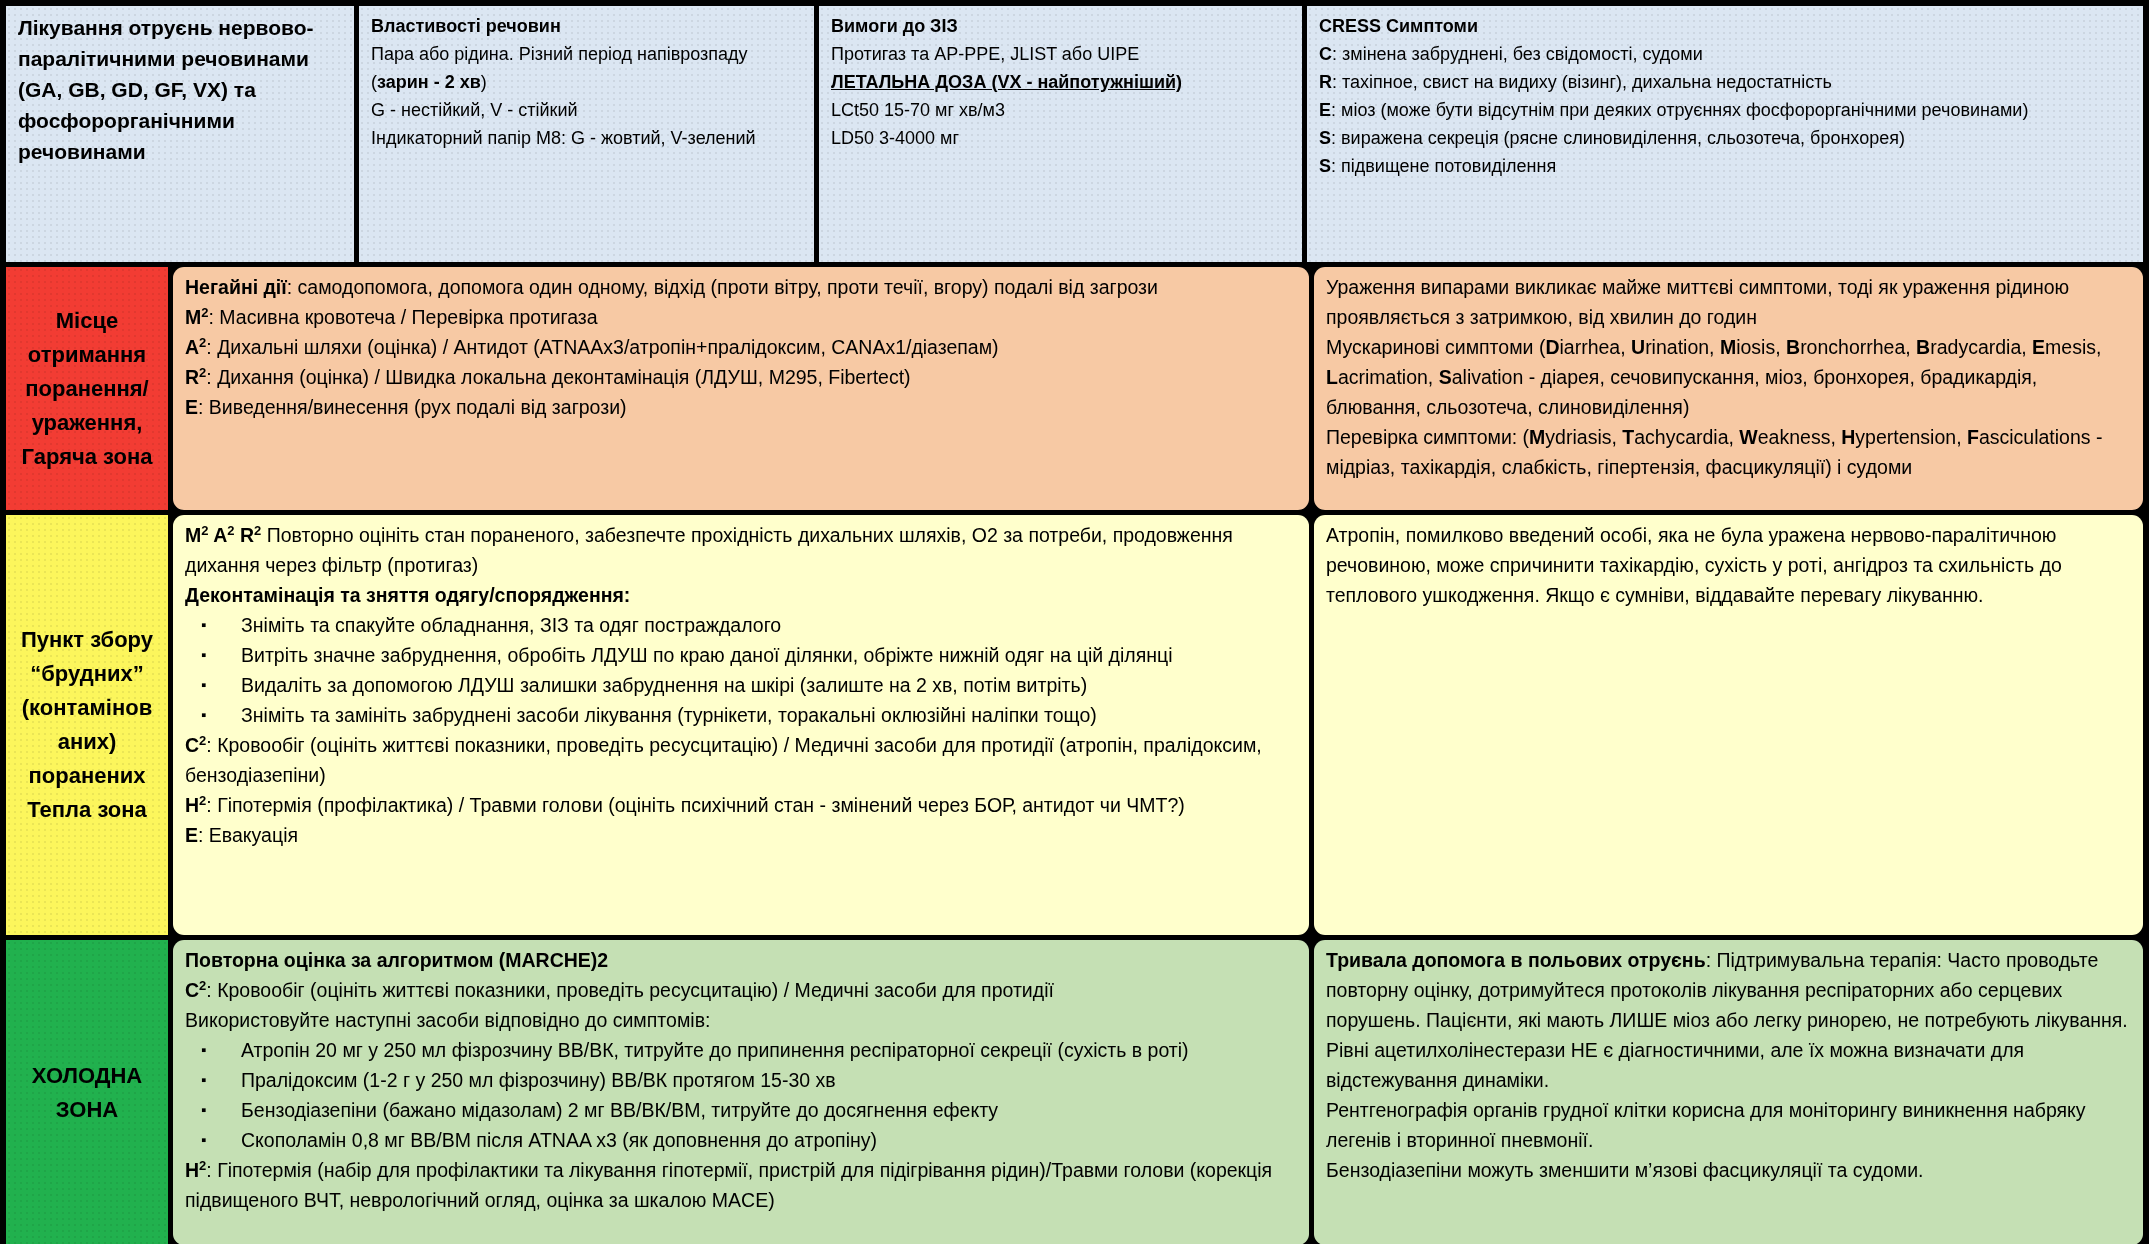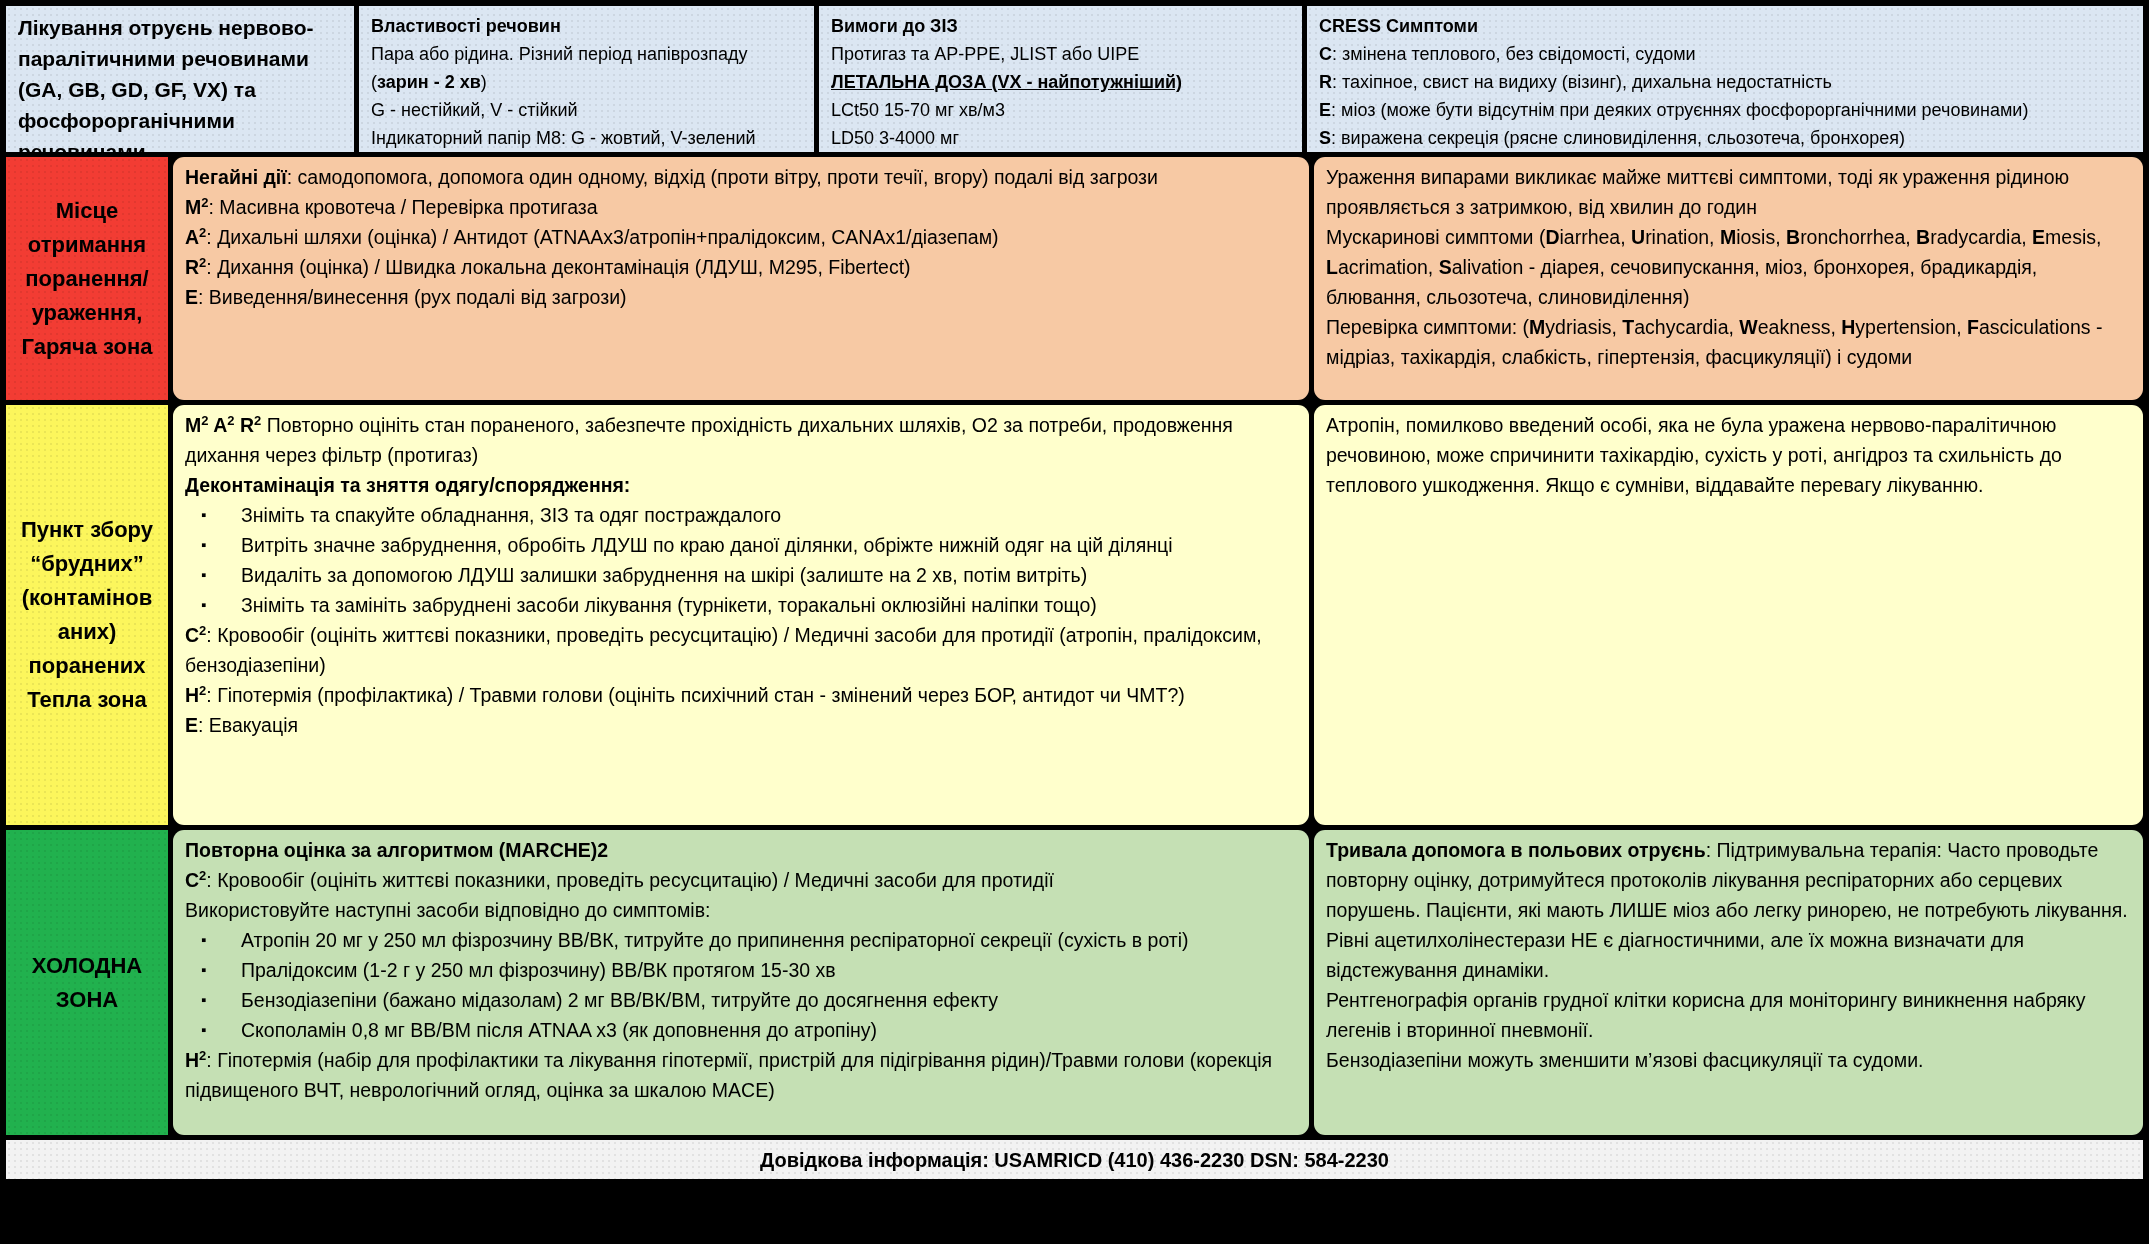--- a/index.html
+++ b/index.html
@@ -7,21 +7,21 @@
     position:relative;
     width:2149px; height:1244px;
     box-sizing:border-box;
     background:#000;
     padding:6px;
     display:flex; flex-direction:column; gap:5px;
     font-family:"Liberation Sans","DejaVu Sans",sans-serif;
     color:#000;
   }
   .row { flex:none; }
-  .header-row { display:grid; grid-template-columns:348px 455px 483px 836px; gap:5px; height:146px; }
+  .header-row { display:grid; grid-template-columns:348px 455px 483px 836px; gap:5px; height:256px; }
   .zone-row   { display:grid; grid-template-columns:162px 1136px 829px; gap:5px; }
   .zone-row.hot  { height:243px; }
   .zone-row.warm { height:420px; }
   .zone-row.cold { height:305px; }
   .footer-row { height:39px; display:grid; grid-template-columns:1fr; }
 
   .cell { box-sizing:border-box; overflow:hidden; }
   .dotted {
     background-image: radial-gradient(rgba(0,0,0,0.07) 0.8px, rgba(0,0,0,0) 1px);
     background-size: 6px 6px;
@@ -75,21 +75,21 @@
       </div>
     <div class="cell header-cell dotted">
         <div class="para"><span class="b">Вимоги до ЗІЗ</span></div>
         <div class="para"><span>Протигаз та AP-PPE, JLIST або UIPE</span></div>
         <div class="para"><span class="b u">ЛЕТАЛЬНА ДОЗА (VX - найпотужніший)</span></div>
         <div class="para"><span>LCt50 15-70 мг хв/м3</span></div>
         <div class="para"><span>LD50 3-4000 мг</span></div>
       </div>
     <div class="cell header-cell dotted">
         <div class="para"><span class="b">CRESS Симптоми</span></div>
-        <div class="para"><span class="b">C</span><span>: змінена теплового, без свідомості, судоми</span></div>
+        <div class="para"><span class="b">C</span><span>: змінена забруднені, без свідомості, судоми</span></div>
         <div class="para"><span class="b">R</span><span>: тахіпное, свист на видиху (візинг), дихальна недостатність</span></div>
         <div class="para"><span class="b">E</span><span>: міоз (може бути відсутнім при деяких отруєннях фосфорорганічними речовинами)</span></div>
         <div class="para"><span class="b">S</span><span>: виражена секреція (рясне слиновиділення, сльозотеча, бронхорея)</span></div>
         <div class="para"><span class="b">S</span><span>: підвищене потовиділення</span></div>
       </div>
   </div>
 
   <div class="row zone-row hot">
     <div class="cell label-cell hot-label dotted">
         <div>Місце</div>

